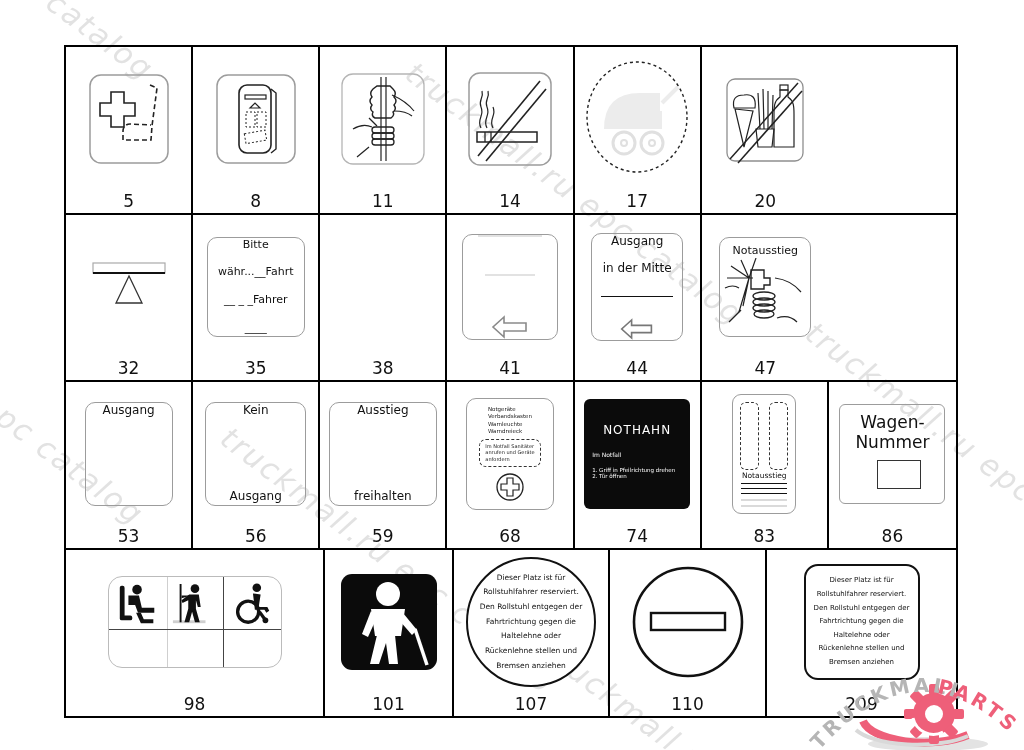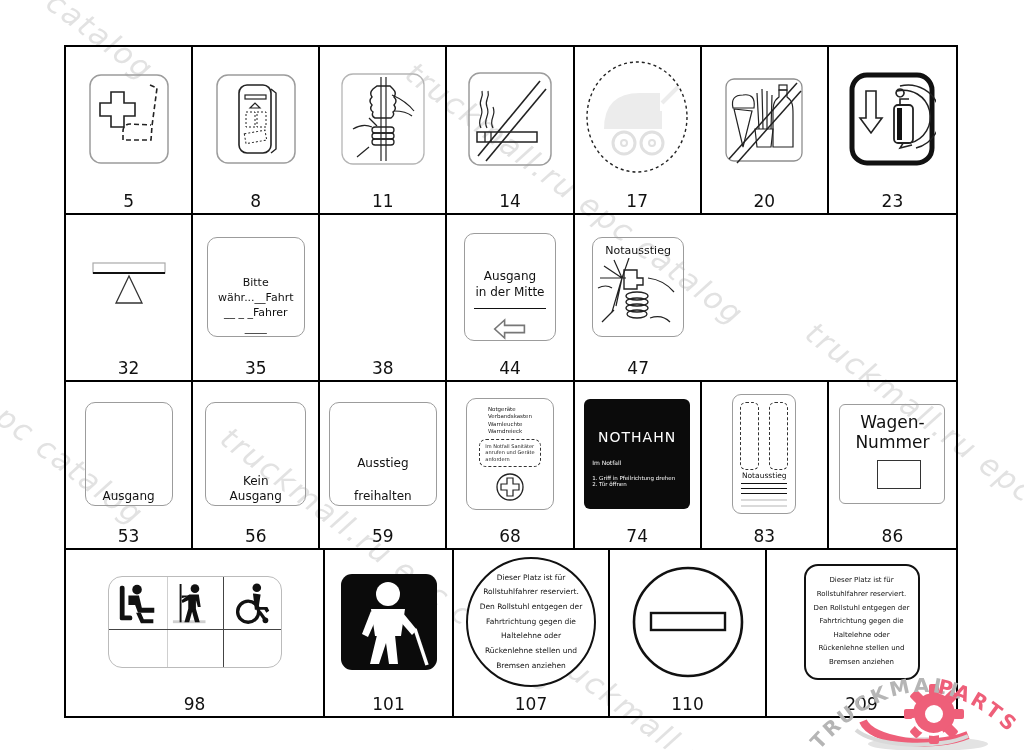--- a/index.html
+++ b/index.html
@@ -15,21 +15,21 @@
   .row{display:grid;grid-template-columns:repeat(7,1fr);border-bottom:2px solid #000;box-sizing:border-box;}
   .row.r1{height:168px}.row.r2{height:167px}.row.r3{height:168px}
   .row.r4{height:166px;border-bottom:none;grid-template-columns:259px 129px 156px 157px 1fr;}
   .cell{position:relative;border-right:2px solid #000;display:flex;align-items:center;
         justify-content:center;box-sizing:border-box;padding-bottom:22px;}
   .cell:last-child{border-right:none;}
   .num{position:absolute;bottom:2px;left:0;width:100%;text-align:center;
        font:17px "DejaVu Sans",sans-serif;color:#111;}
   
   .plate{border:1.5px solid #9c9c9c;border-radius:10px;box-sizing:border-box;
-         display:flex;flex-direction:column;align-items:center;justify-content:flex-end;
+         display:flex;flex-direction:column;align-items:center;justify-content:space-between;
          text-align:center;background:transparent;position:relative;}
   .t12{font-size:12px;line-height:1.3;}
   .t11{font-size:11px;line-height:1.35;}
   .tiny{font-size:5.5px;line-height:1.35;color:#222;}
   svg{display:block;}
   .blackplate{background:#0b0b0b;color:#fff;border-radius:6px;box-sizing:border-box;}
   
   #logo{position:absolute;right:-4px;bottom:-6px;width:220px;height:130px;z-index:3;pointer-events:none;}
 </style>
 </head>
@@ -126,33 +126,20 @@
           <path d="M36 22 l2 36 M41 18 l1 40 M46 20 l0 38 M51 24 l-1 34" fill="none" stroke="#222" stroke-width="1.2"></path>
           <path d="M34 58 h18 l-2 18 h-14 z" fill="none" stroke="#222" stroke-width="1.2"></path>
           <rect x="58" y="14" width="8" height="5" fill="none" stroke="#222" stroke-width="1.2"></rect>
           <path d="M58 19 v7 c-6 4 -6 10 -6 17 v33 h20 v-33 c0 -7 0 -13 -6 -17 v-7 z" fill="none" stroke="#222" stroke-width="1.2"></path>
           <line x1="8" y1="88" x2="76" y2="12" stroke="#222" stroke-width="1.5"></line>
           <line x1="16" y1="92" x2="80" y2="20" stroke="#222" stroke-width="1.5"></line>
         </svg>
         <div class="num">20</div>
       </div>
 
-      <div class="cell">
-        <svg width="88" height="96" viewBox="0 0 88 96">
-          <rect x="4" y="4" width="80" height="88" rx="15" fill="none" stroke="#111" stroke-width="5"></rect>
-          <path d="M18 20 v27 h-6 l11 15 11 -15 h-6 v-27 z" fill="none" stroke="#222" stroke-width="1.6"></path>
-          <path d="M49 20 a23 23 0 1 1 13 52" fill="none" stroke="#222" stroke-width="1.5"></path>
-          <path d="M52 15 a28 28 0 1 1 16 62" fill="none" stroke="#222" stroke-width="1.5"></path>
-          <path d="M64 74 l-12 3 7 -11" fill="none" stroke="#222" stroke-width="1.5"></path>
-          <rect x="46" y="34" width="19" height="38" rx="4" fill="#fff" stroke="#222" stroke-width="1.8"></rect>
-          <rect x="49" y="37" width="5" height="32" fill="#111"></rect>
-          <path d="M52 34 v-6 h9 M52 26 a4 4 0 1 1 0.1 0" fill="none" stroke="#222" stroke-width="1.6"></path>
-        </svg>
-        <div class="num">23</div>
-      </div>
     </div>
 
     <div class="row r2">
 
 
       <div class="cell">
         <svg width="84" height="60" viewBox="0 0 84 60">
           <rect x="6" y="6" width="72" height="10" fill="none" stroke="#aaa" stroke-width="1.2"></rect>
           <line x1="6" y1="16" x2="78" y2="16" stroke="#111" stroke-width="2.2"></line>
           <path d="M42 19 l-13 27 h26 z" fill="none" stroke="#333" stroke-width="1.3"></path>
@@ -167,20 +154,30 @@
           <div>__ _ _Fahrer</div>
           <div>____</div>
         </div>
         <div class="num">35</div>
       </div>
 
       <div class="cell">
         <div class="num">38</div>
       </div>
 
+      <div class="cell">
+        <div class="plate" style="width:96px;height:106px">
+          <div style="width:64px;border-top:2.5px solid #e2e2e2;margin-bottom:10px"></div>
+          <div style="width:50px;border-top:2.5px solid #e2e2e2;margin-bottom:12px"></div>
+          <svg width="40" height="24" viewBox="0 0 40 24">
+            <path d="M14 2 L3 12 L14 22 v-6 h22 v-8 h-22 z" fill="none" stroke="#8a8a8a" stroke-width="1.6"></path>
+          </svg>
+        </div>
+        <div class="num">41</div>
+      </div>
 
       <div class="cell">
         <div class="plate t12" style="width:92px;height:108px">
           <div>Ausgang</div>
           <div>in der Mitte</div>
           <div style="width:72px;border-top:1.5px solid #111;margin:7px 0 9px"></div>
           <svg width="36" height="22" viewBox="0 0 40 24">
             <path d="M14 2 L3 12 L14 22 v-6 h22 v-8 h-22 z" fill="none" stroke="#777" stroke-width="1.8"></path>
           </svg>
         </div>
@@ -249,21 +246,21 @@
           <svg width="32" height="32" viewBox="0 0 32 32" style="margin-top:4px">
             <circle cx="16" cy="16" r="13" fill="none" stroke="#222" stroke-width="1.3"></circle>
             <path d="M13 7 h6 v6 h6 v6 h-6 v6 h-6 v-6 h-6 v-6 h6 z" fill="none" stroke="#222" stroke-width="1.2"></path>
           </svg>
         </div>
         <div class="num">68</div>
       </div>
 
       <div class="cell">
         <div class="blackplate" style="width:106px;height:110px;padding:10px 8px">
-          <div style="font-size:14px;text-align:center;letter-spacing:1px;margin-top:20px">NOTHAHN</div>
+          <div style="font-size:12px;text-align:center;letter-spacing:1px;margin-top:14px">NOTHAHN</div>
           <div style="font-size:6px;margin-top:14px">Im Notfall</div>
           <div style="font-size:5.5px;margin-top:9px">1. Griff in Pfeilrichtung drehen</div>
           <div style="font-size:5.5px">2. Tür öffnen</div>
         </div>
         <div class="num">74</div>
       </div>
 
       <div class="cell">
         <div class="plate" style="width:64px;height:120px;border-radius:9px;justify-content:flex-start">
           <div style="position:absolute;left:7px;top:7px;width:17px;height:66px;border:1.2px dashed #333;border-radius:6px"></div>

